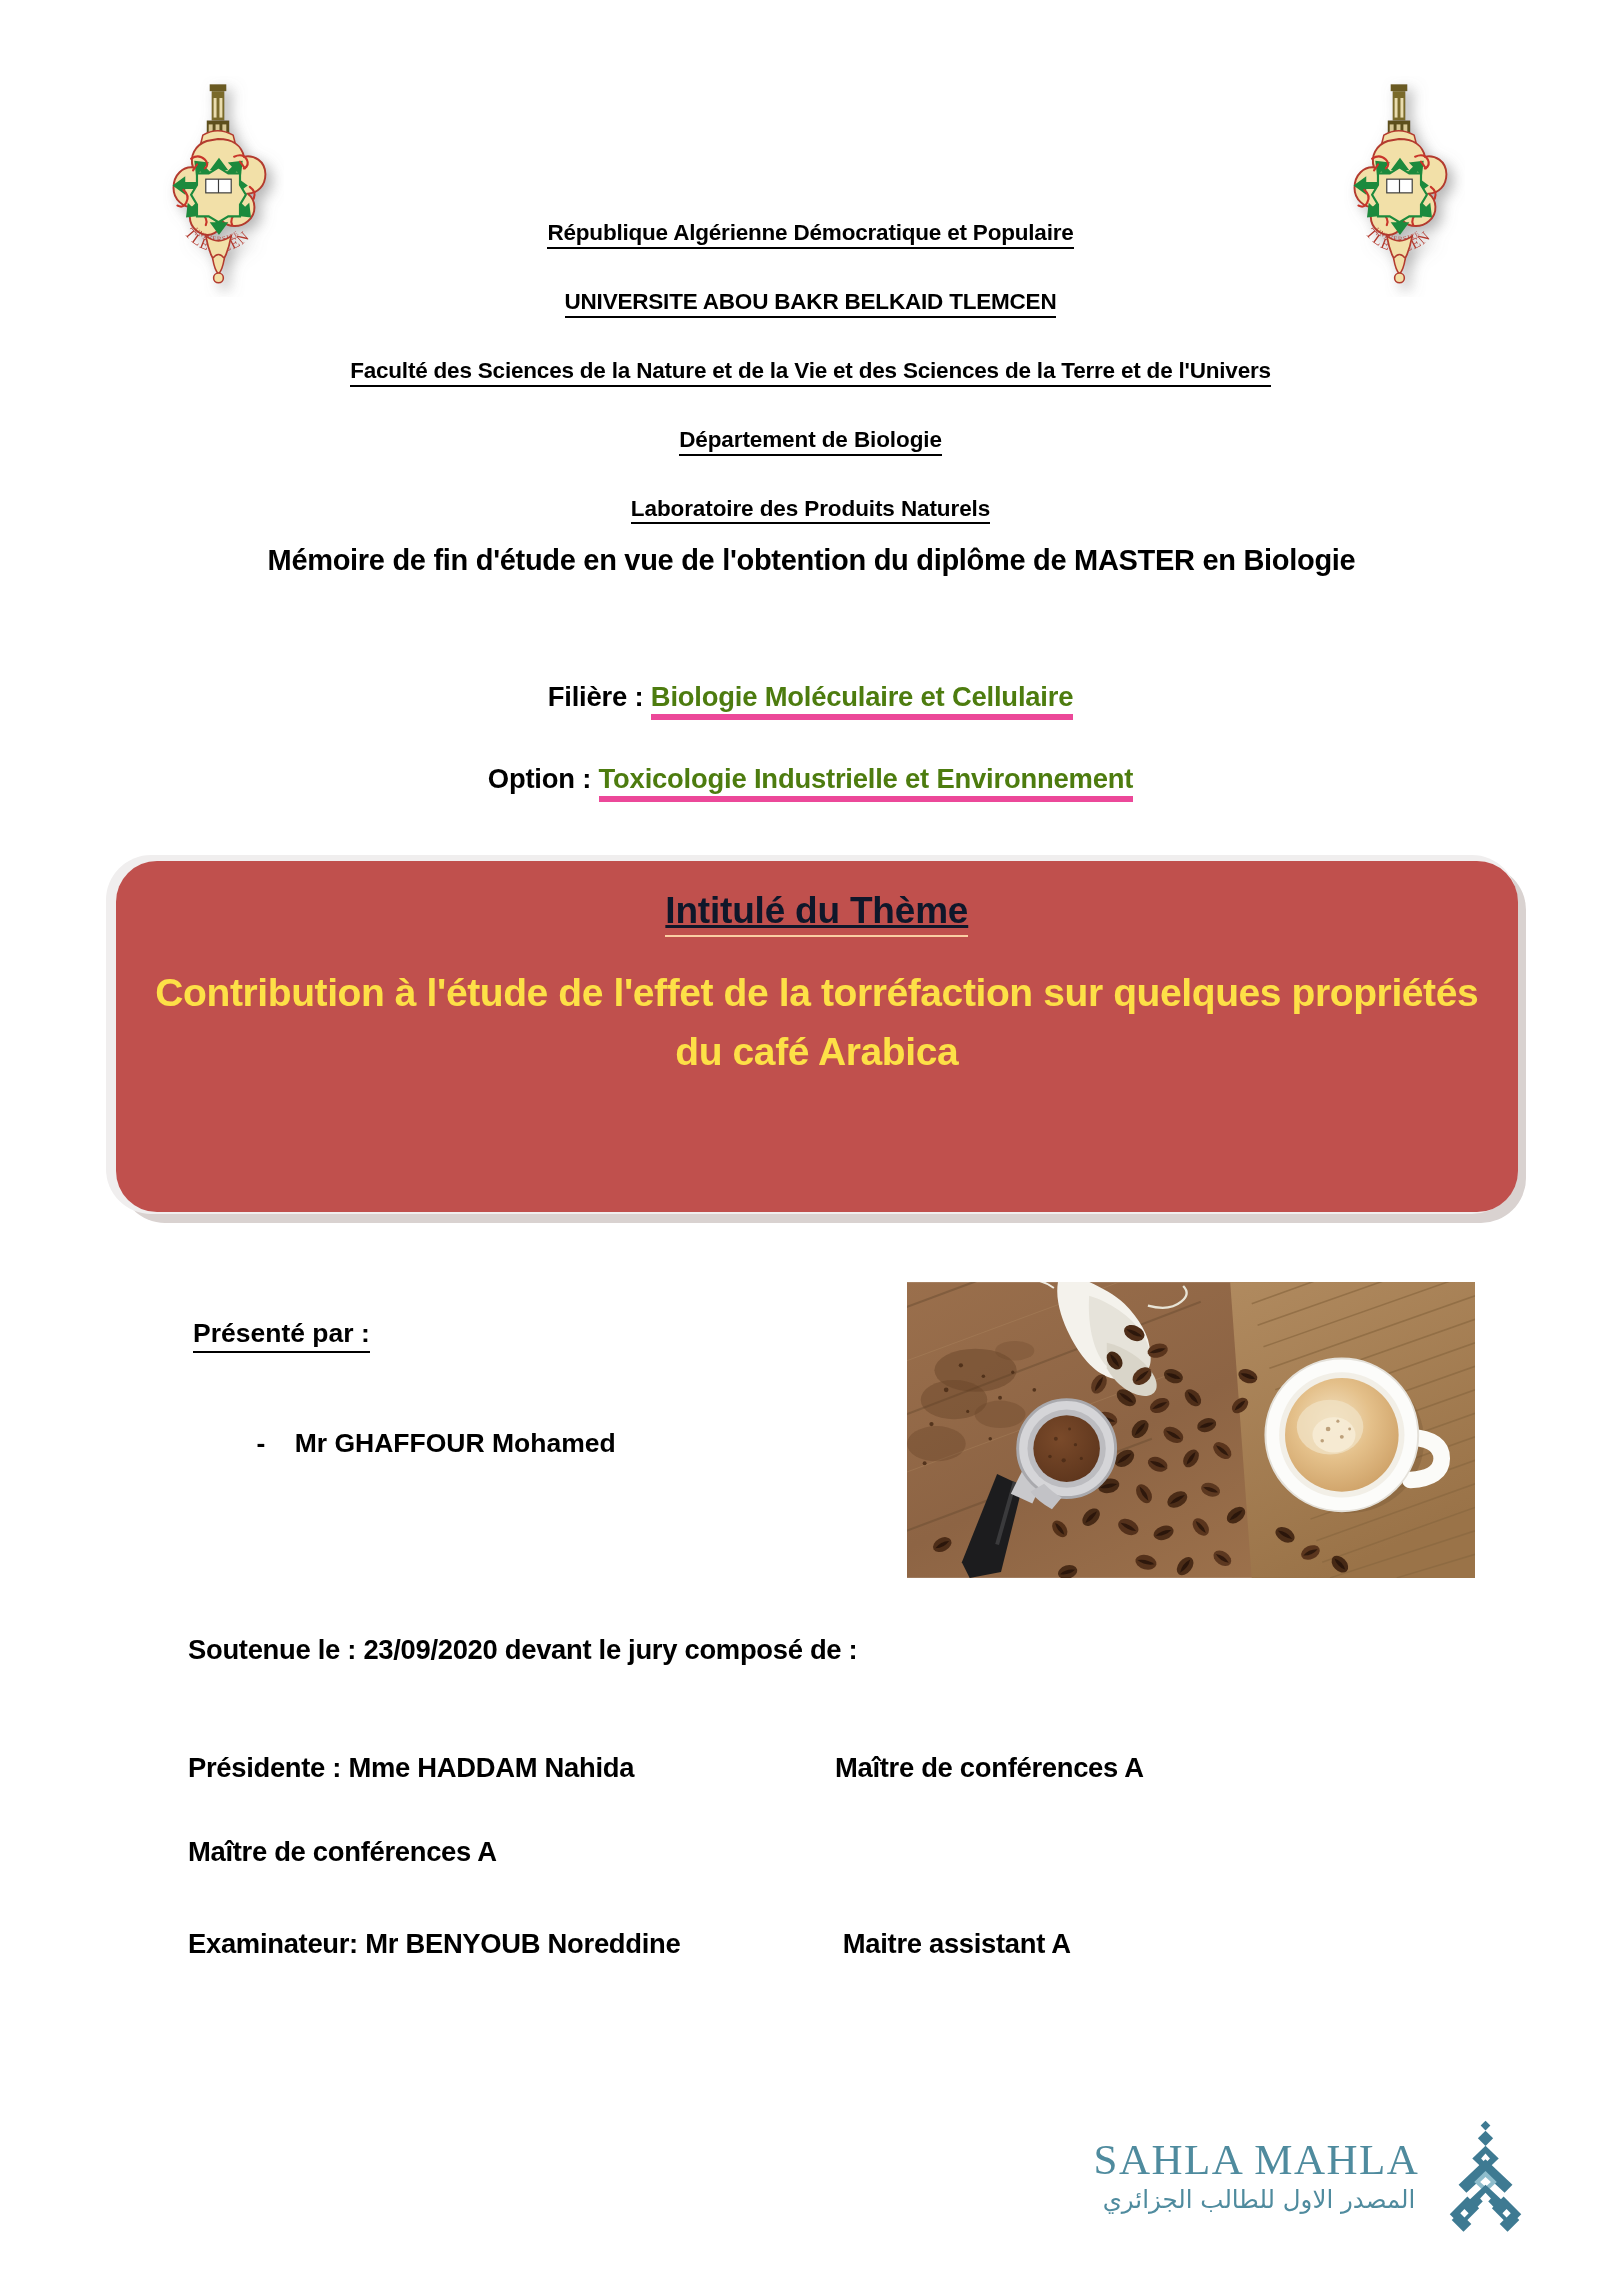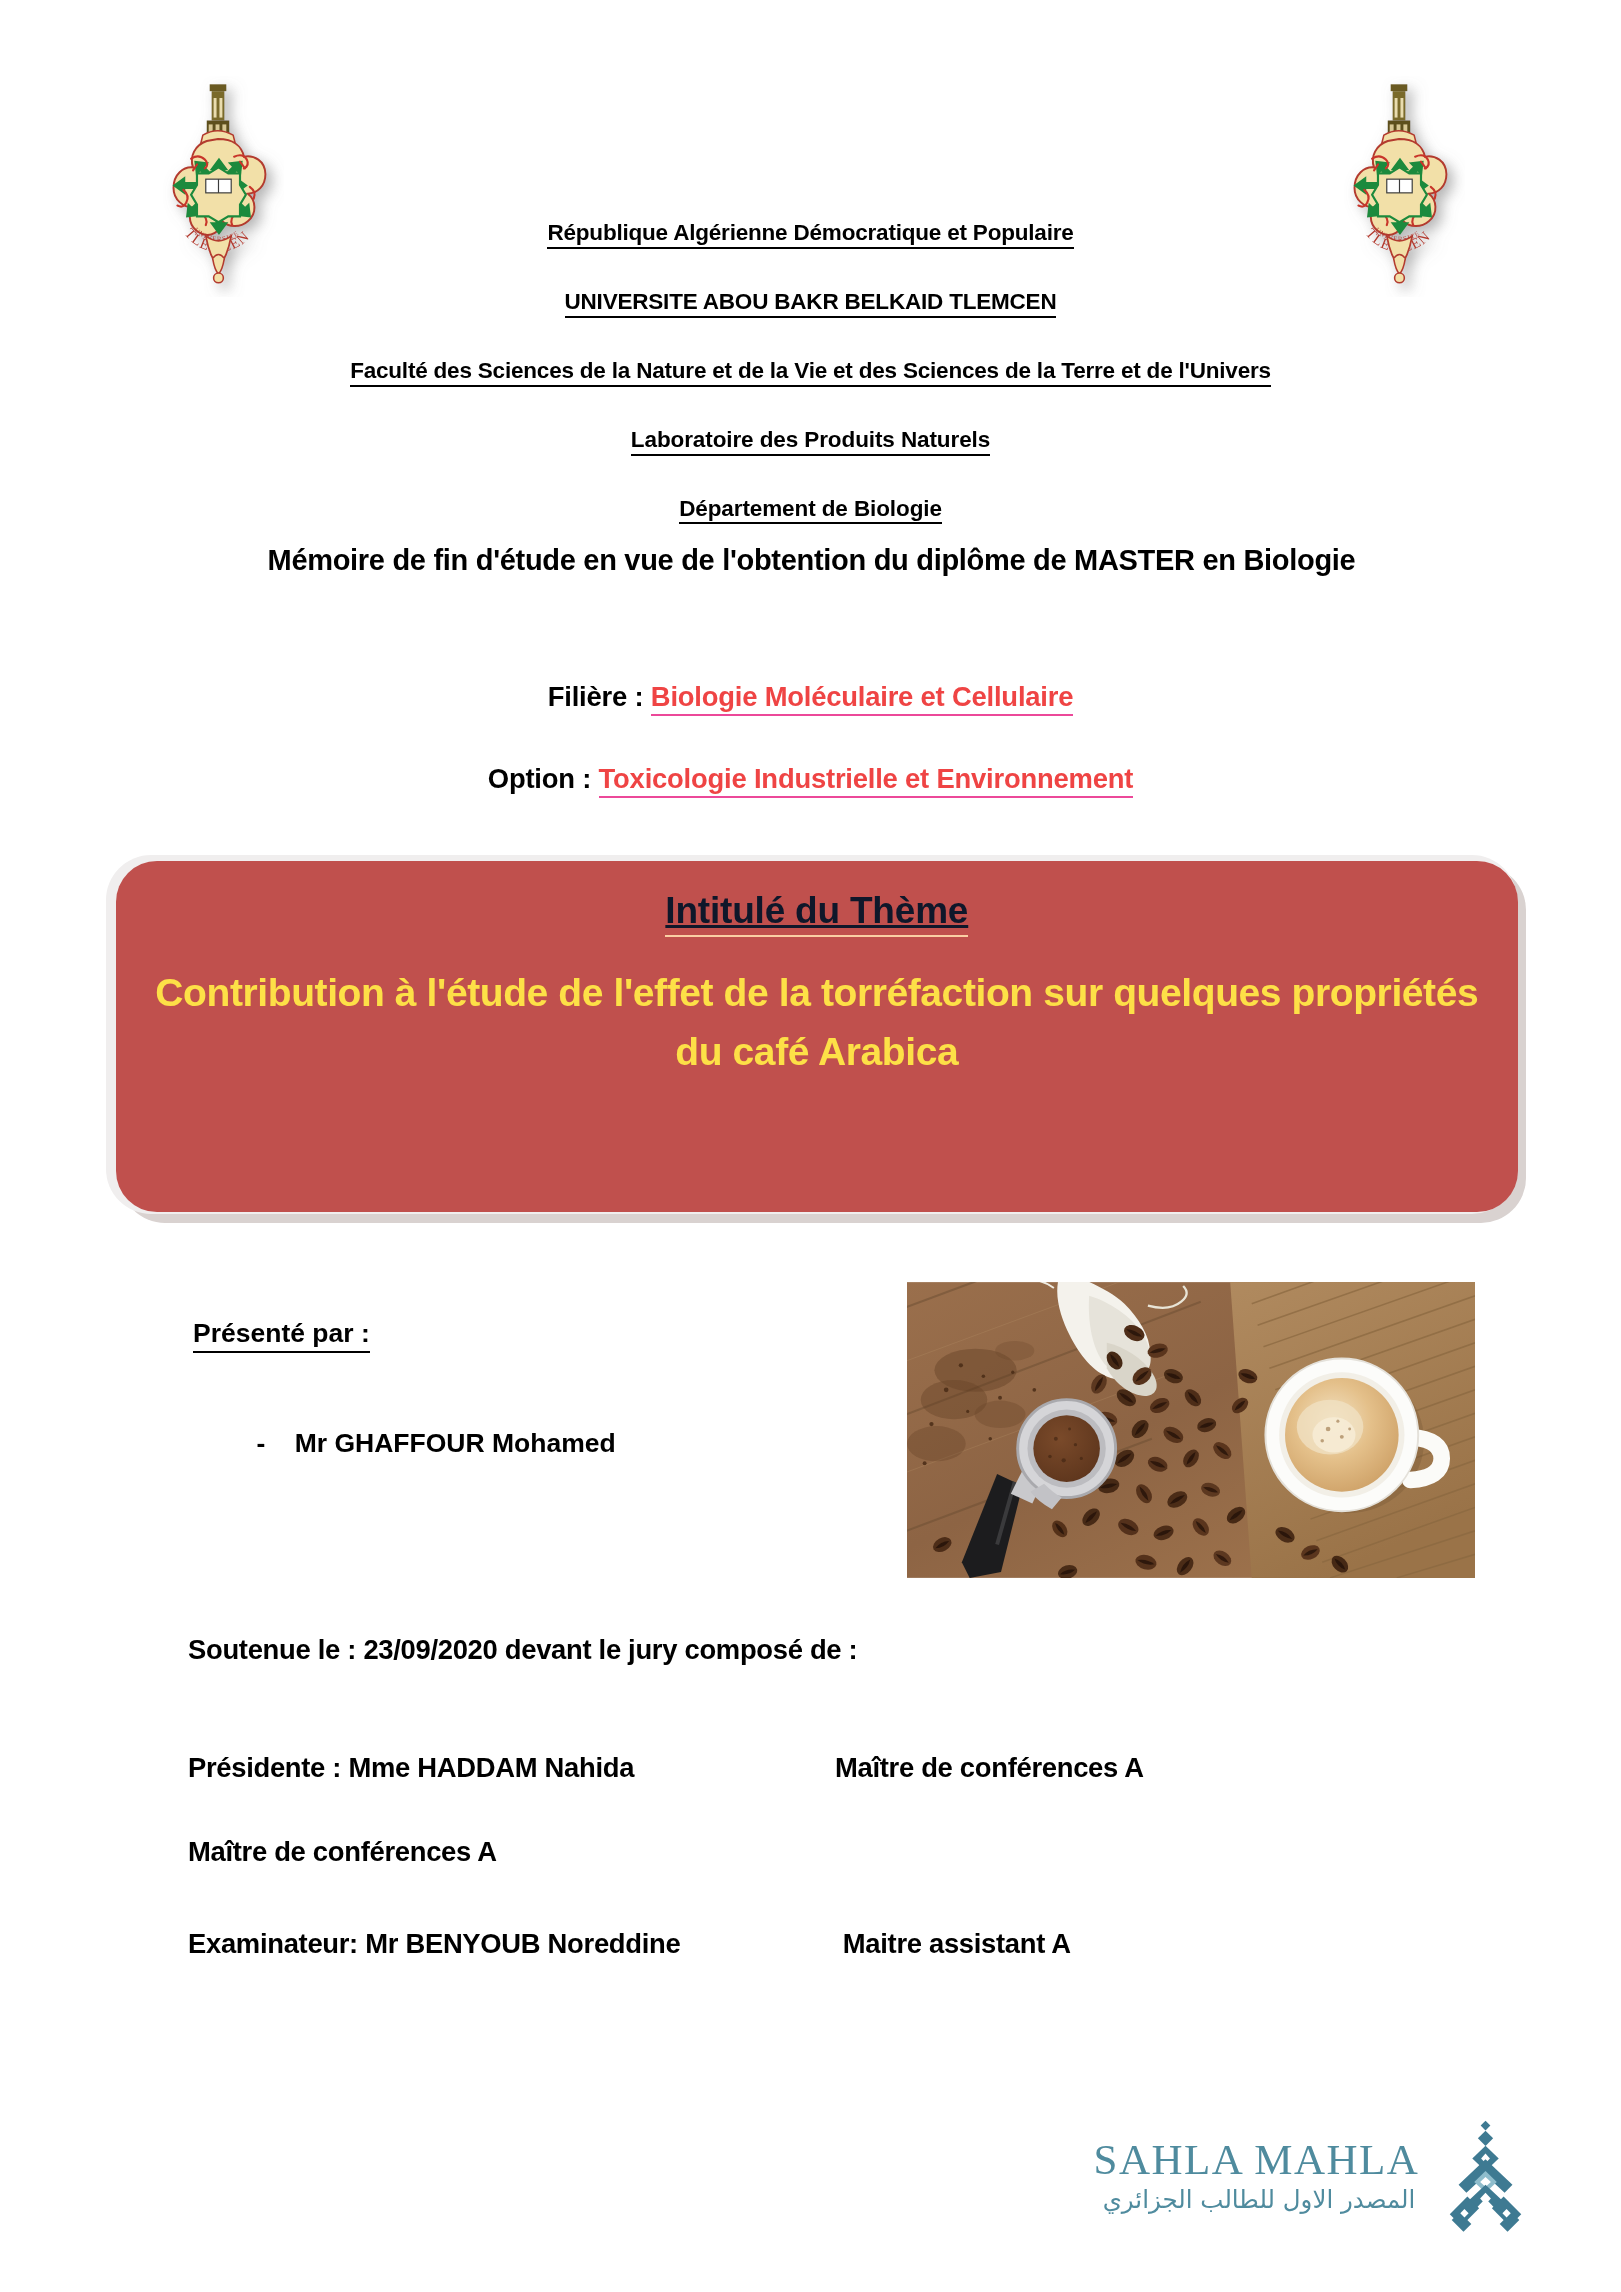--- a/index.html
+++ b/index.html
@@ -75,22 +75,22 @@
     left: 0;
     right: 0;
     text-align: center;
     font-size: 27.4px;
     font-weight: bold;
     letter-spacing: -0.2px;
   }
   .filiere { top: 681px; }
   .option  { top: 763px; }
   .accent {
-    color: #ef4444;
-    border-bottom: 2px solid #ec4899;
+    color: #4d7c0f;
+    border-bottom: 6px solid #ec4899;
     padding-bottom: 1px;
     display: inline-block;
   }
 
   
   .theme-wrap {
     position: absolute;
     left: 106px;
     top: 855px;
     width: 1419px;
@@ -405,22 +405,22 @@
         <path d="M62 186 q6 -8 12 0 q-2 12 -6 16 q-4 -4 -6 -16 z" fill="#F2E0A8" stroke="#B33A2E" stroke-width="1.6"></path>
         <ellipse cx="68" cy="206" rx="5" ry="5" fill="#F2E0A8" stroke="#B33A2E" stroke-width="1.6"></ellipse>
       </g>
     </svg>
   </div>
 
   <div class="header-block">
     <div class="hdr-line hdr-1"><span>République Algérienne Démocratique et Populaire</span></div>
     <div class="hdr-line hdr-2"><span>UNIVERSITE ABOU BAKR BELKAID TLEMCEN</span></div>
     <div class="hdr-line hdr-3"><span>Faculté des Sciences de la Nature et de la Vie et des Sciences de la Terre et de l'Univers</span></div>
+    <div class="hdr-line hdr-4"><span>Département de Biologie</span></div>
     <div class="hdr-line hdr-5"><span>Laboratoire des Produits Naturels</span></div>
-    <div class="hdr-line hdr-4"><span>Département de Biologie</span></div>
   </div>
 
   <div class="memoire">Mémoire de fin d'étude en vue de l'obtention du diplôme de MASTER en Biologie</div>
 
   <div class="filiere">
     <span>Filière :</span>
     <span class="accent">Biologie Moléculaire et Cellulaire</span>
   </div>
 
   <div class="option">

